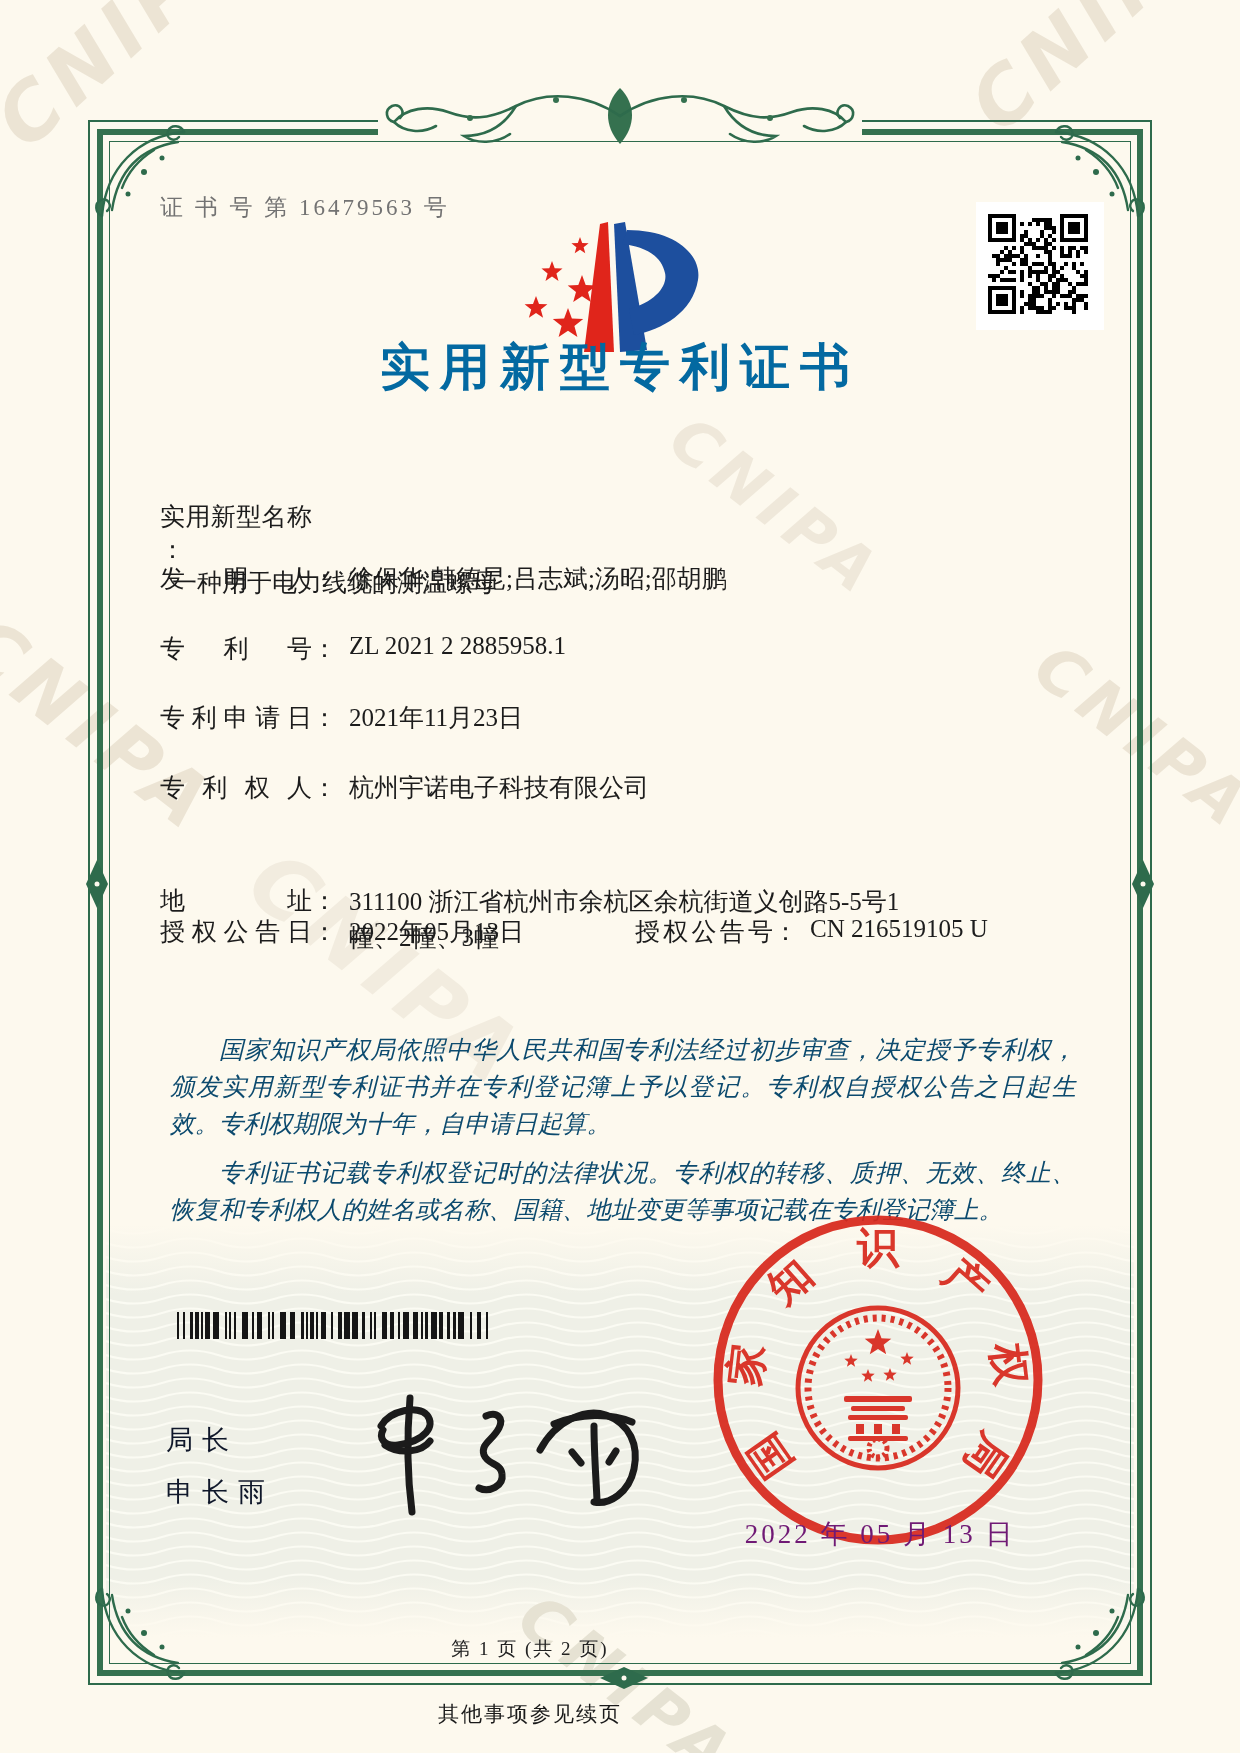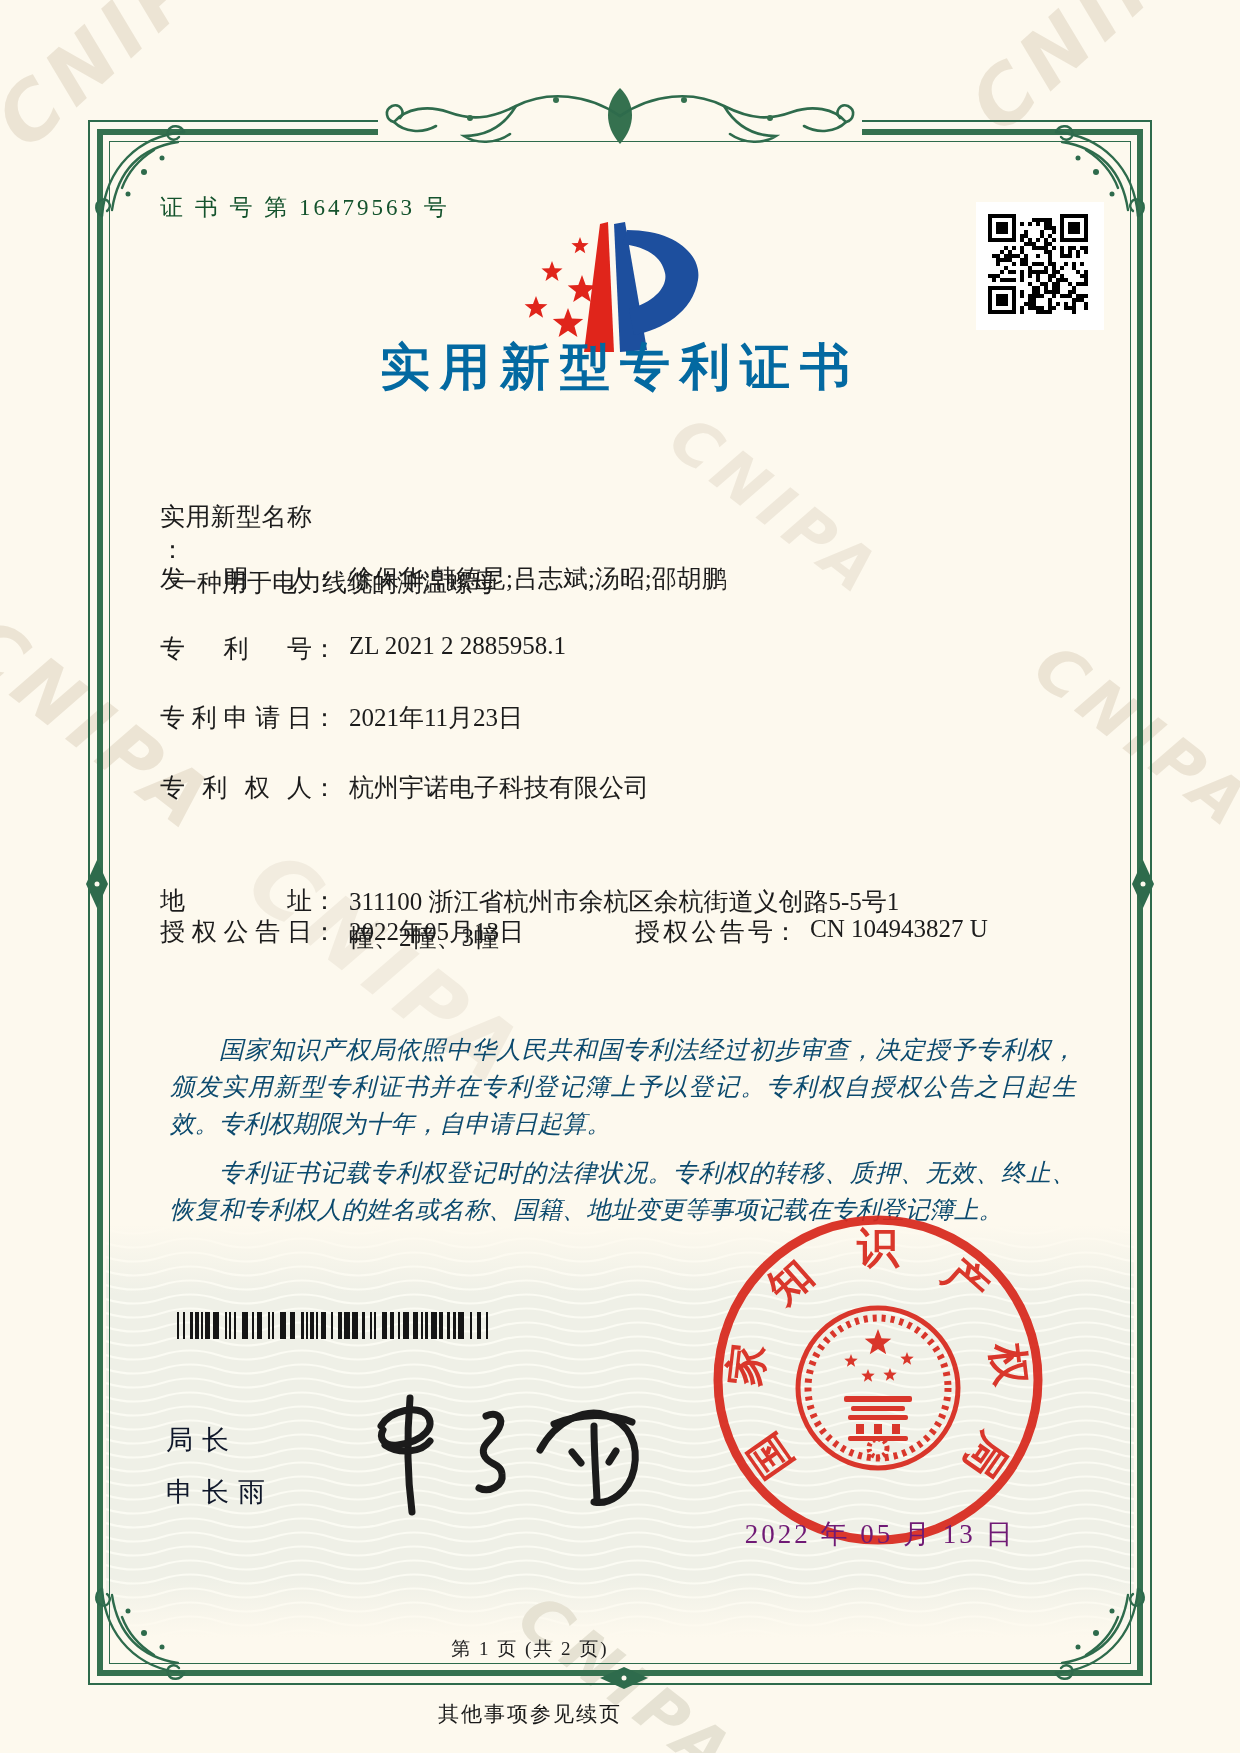--- a/index.html
+++ b/index.html
@@ -16,21 +16,21 @@
   .corner{position:absolute;width:96px;height:96px;z-index:2;}
   .edgeorn{position:absolute;z-index:2;}
   .toporn{position:absolute;left:378px;top:74px;z-index:3;}
   
   .waves{position:absolute;left:106px;top:1225px;width:1028px;height:412px;z-index:0;background:#eff0e7;}
   .waves .fadeTop{position:absolute;left:0;top:0;width:100%;height:70px;
       background:linear-gradient(#fdf9ee,rgba(253,249,238,0));}
   .waves .fadeBot{position:absolute;left:0;bottom:0;width:100%;height:60px;
       background:linear-gradient(rgba(253,249,238,0),#fdf9ee);}
   
-  .certno{position:absolute;left:160px;top:192px;font-size:23px;letter-spacing:3px;color:#14532d;z-index:2;}
+  .certno{position:absolute;left:160px;top:192px;font-size:23px;letter-spacing:3px;color:#737373;z-index:2;}
   .logo{position:absolute;left:462px;top:180px;z-index:2;}
   .qrpatch{position:absolute;left:976px;top:202px;width:128px;height:128px;background:#ffffff;z-index:2;}
   .qr{position:absolute;left:12px;top:12px;}
   .title{position:absolute;left:0;width:1240px;top:334px;text-align:center;font-size:50px;font-weight:700;
          letter-spacing:10px;color:#0369a1;z-index:2;}
   
   .row{position:absolute;left:160px;width:930px;font-size:25px;display:flex;z-index:2;}
   .flabel{display:inline-block;width:152px;text-align:justify;text-align-last:justify;flex:none;}
   .fcolon{flex:none;}
   .fvalue{margin-left:12px;}
@@ -445,21 +445,21 @@
       <span class="fcolon">：</span>
     <span class="fvalue">311100 浙江省杭州市余杭区余杭街道义创路5-5号1幢、2幢、3幢</span>
   </div>
   <div class="row grant" style="top:915px;">
     <span class="flabel">授权公告日</span>
       <span class="fcolon">：</span>
     <span class="fvalue">2022年05月13日</span>
     <span class="g2">
       <span class="flabel">授权公告号</span>
         <span class="fcolon">：</span>
-      <span class="fvalue">CN 104943827 U</span>
+      <span class="fvalue">CN 216519105 U</span>
     </span>
   </div>
 
   <div class="bodytext">
     <p>国家知识产权局依照中华人民共和国专利法经过初步审查，决定授予专利权，颁发实用新型专利证书并在专利登记簿上予以登记。专利权自授权公告之日起生效。专利权期限为十年，自申请日起算。</p>
     <p>专利证书记载专利权登记时的法律状况。专利权的转移、质押、无效、终止、恢复和专利权人的姓名或名称、国籍、地址变更等事项记载在专利登记簿上。</p>
   </div>
 
   <svg class="barcode" id="barsvg" width="316" height="27">
       <rect x="0" y="0" width="2" height="27" fill="#151515"></rect>

